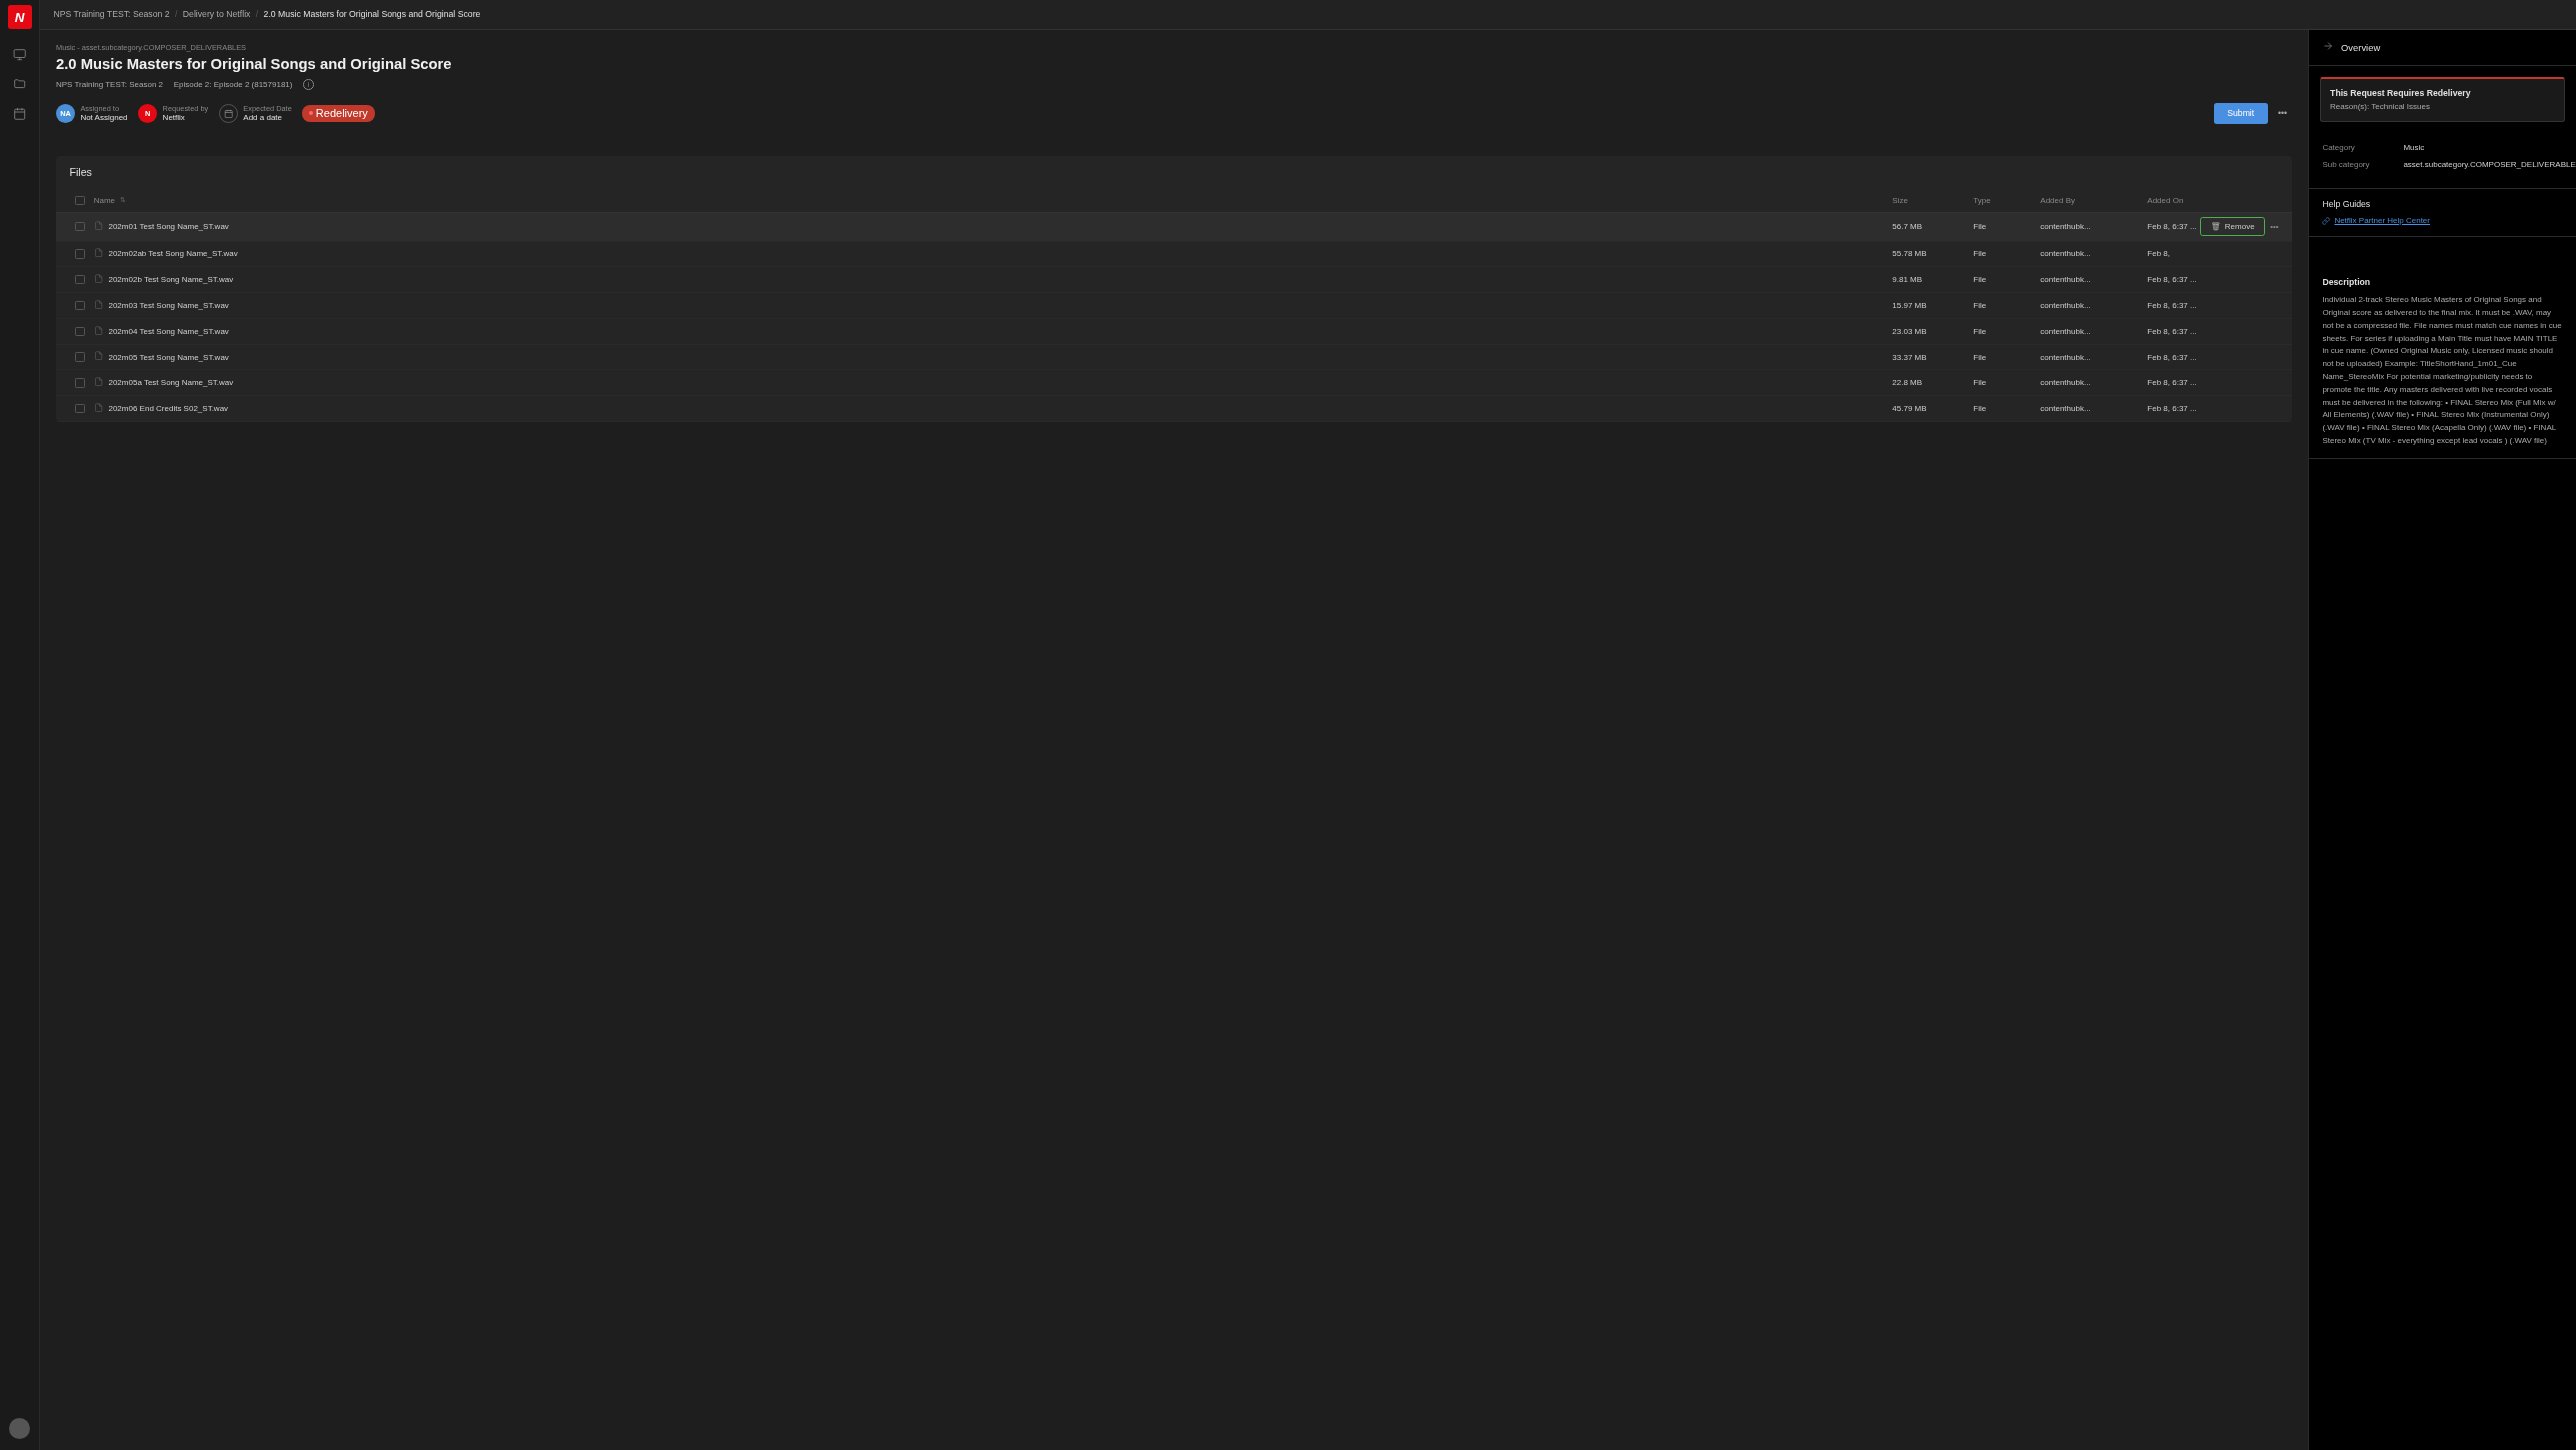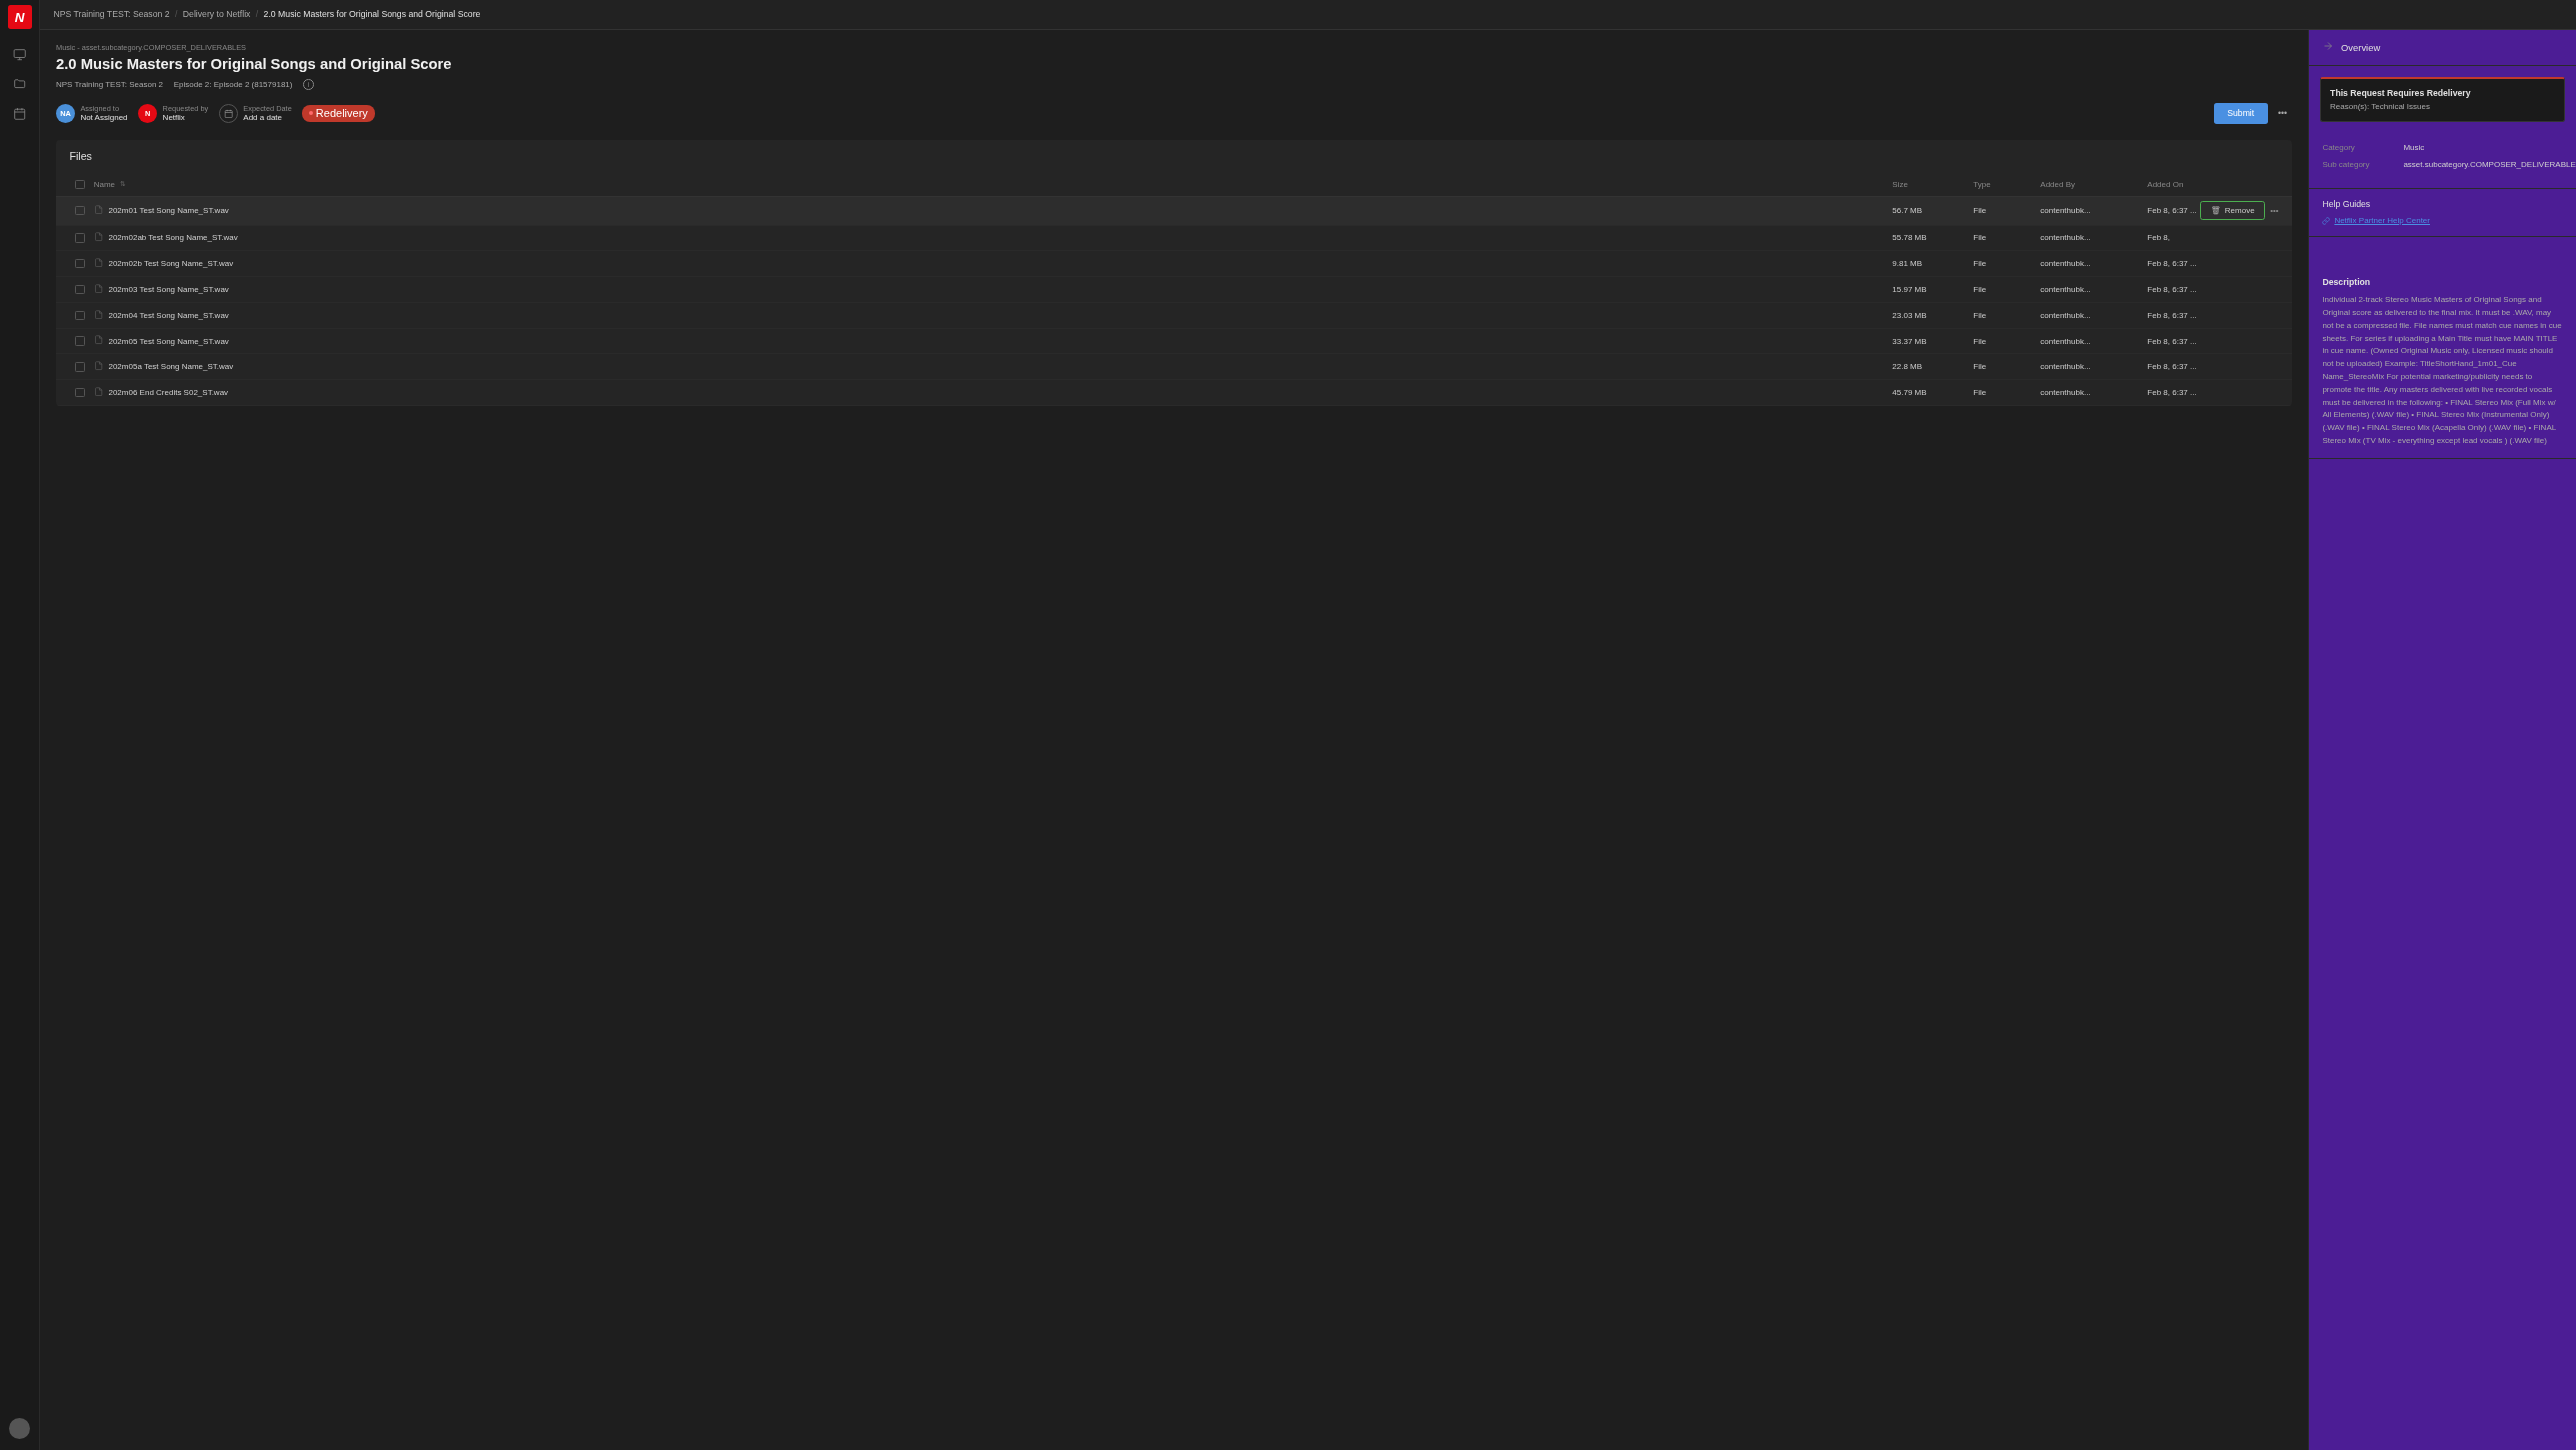--- a/index.html
+++ b/index.html
@@ -141,21 +141,21 @@
       font-size: 6.7px;
       color: #888;
       cursor: pointer;
     }
 
     
     .action-bar {
       display: flex;
       align-items: center;
       gap: 10.7px;
-      margin-bottom: 16px;
+      margin-bottom: 32px;
     }
 
     .action-item {
       display: flex;
       align-items: center;
       gap: 5.4px;
     }
 
     .avatar-sm {
       width: 19px;
@@ -342,21 +342,21 @@
       align-items: center;
       gap: 4px;
     }
     .trash-icon-sm {
       color: #aaa;
     }
 
     
     .right-panel {
       width: 268px;
-      background: #4c1d95;
+      background: #000000;
       border-left: 0.7px solid #2a2a2a;
       overflow-y: auto;
       flex-shrink: 0;
     }
 
     .overview-header {
       padding: 10.7px 13.4px;
       border-bottom: 0.7px solid #2a2a2a;
       display: flex;
       align-items: center;

